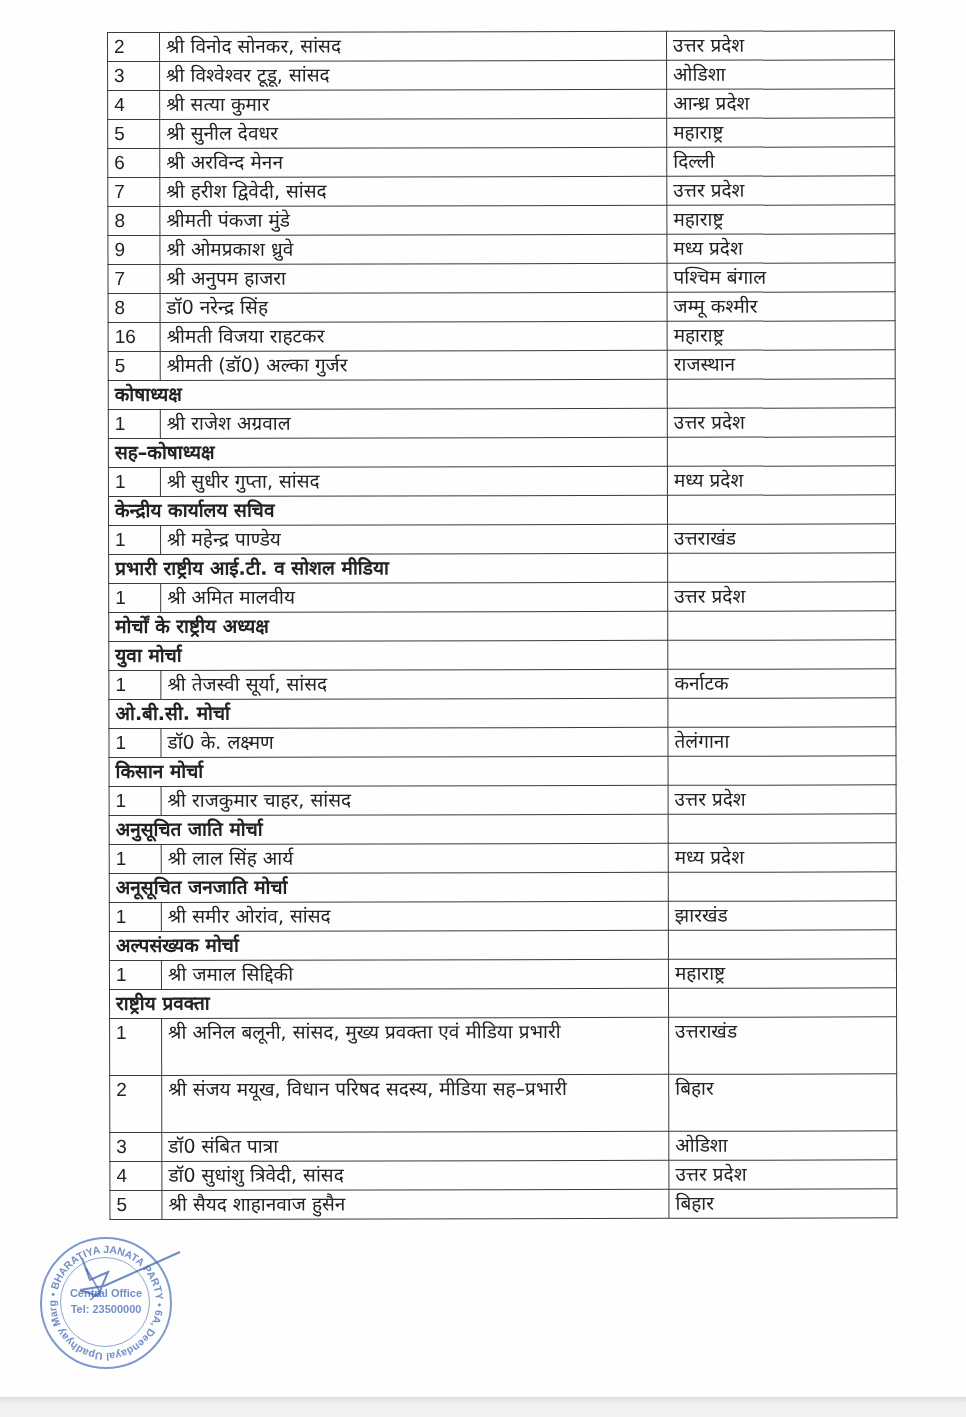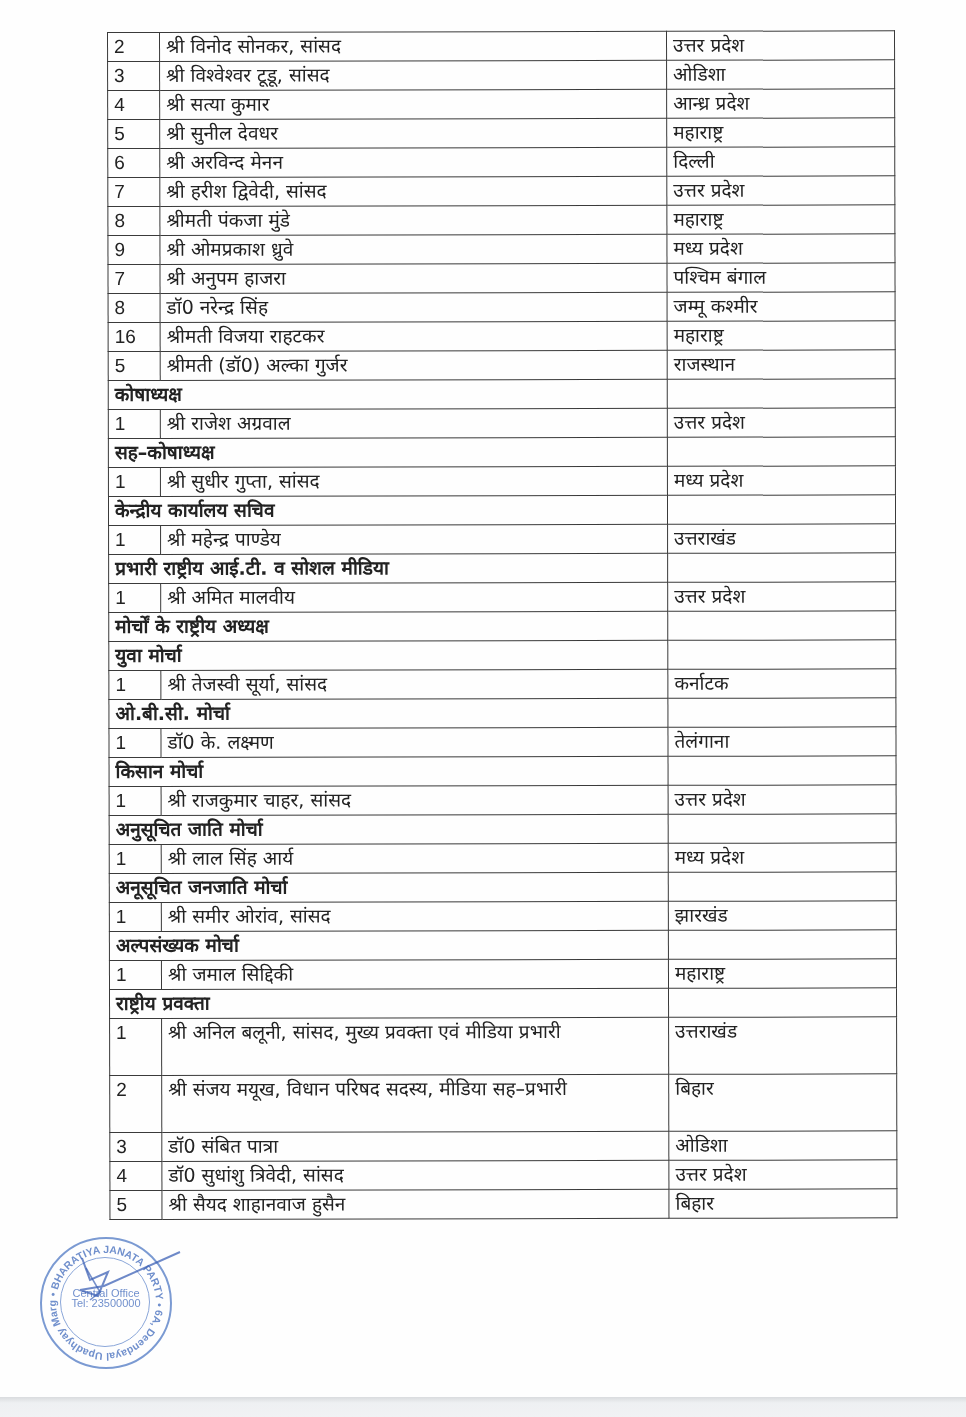--- a/index.html
+++ b/index.html
@@ -35,21 +35,21 @@
     position: absolute; left: 40px; top: 1237px; width: 128px; height: 128px;
     border-radius: 50%; border: 2.5px solid #5b82c8; opacity: 0.8;
   }
   .stamp-inner {
     position: absolute; left: 18px; top: 18px; width: 88px; height: 88px;
     border-radius: 50%; border: 1.5px solid #6d90cf;
   }
   .stamp-ring-text { position: absolute; left: 0; top: 0; width: 128px; height: 128px; }
   .stamp-line {
     position: absolute; left: 0; width: 128px; text-align: center;
-    font-family: "Liberation Sans", sans-serif; font-size: 11px; color: #4d74c0;
+    font-family: "Liberation Sans", sans-serif; font-size: 11px; color: #4d74c0; font-weight: bold;
   }
   .signature {
     position: absolute; left: 60px; top: 1250px; width: 130px; height: 80px;
   }
 </style>
 </head>
 <body>
 
 <div class="page">
   <table class="doc">
@@ -249,20 +249,20 @@
     <svg class="stamp-ring-text" viewBox="0 0 128 128">
       <defs>
         <path id="ringPath" d="M64,64 m-50,0 a50,50 0 1,1 100,0 a50,50 0 1,1 -100,0"></path>
       </defs>
       <text font-family="Liberation Sans, sans-serif" font-size="10.5" fill="#4d74c0" font-weight="bold">
         <textPath href="#ringPath" startOffset="2%" id="ringText">• BHARATIYA JANATA PARTY • 6A, Deendayal Upadhyay Marg, N.D.2</textPath>
       </text>
     </svg>
     <div class="stamp-inner"></div>
     <div class="stamp-line" style="top:48px">Central Office</div>
-    <div class="stamp-line" style="top:58px">Tel: 23500000</div>
+    <div class="stamp-line" style="top:64px">Tel: 23500000</div>
   </div>
   <svg class="signature" viewBox="0 0 130 80">
     <path d="M22,8 L30,30 L48,22 L38,46 L20,40 L44,36 L120,2" stroke="#3d62b5" stroke-width="2" fill="none" opacity="0.75"></path>
     <path d="M26,18 L40,42 L30,50" stroke="#3d62b5" stroke-width="1.6" fill="none" opacity="0.7"></path>
   </svg>
 </div>
 <div class="bottom-bar"></div>
 
 </body></html>

